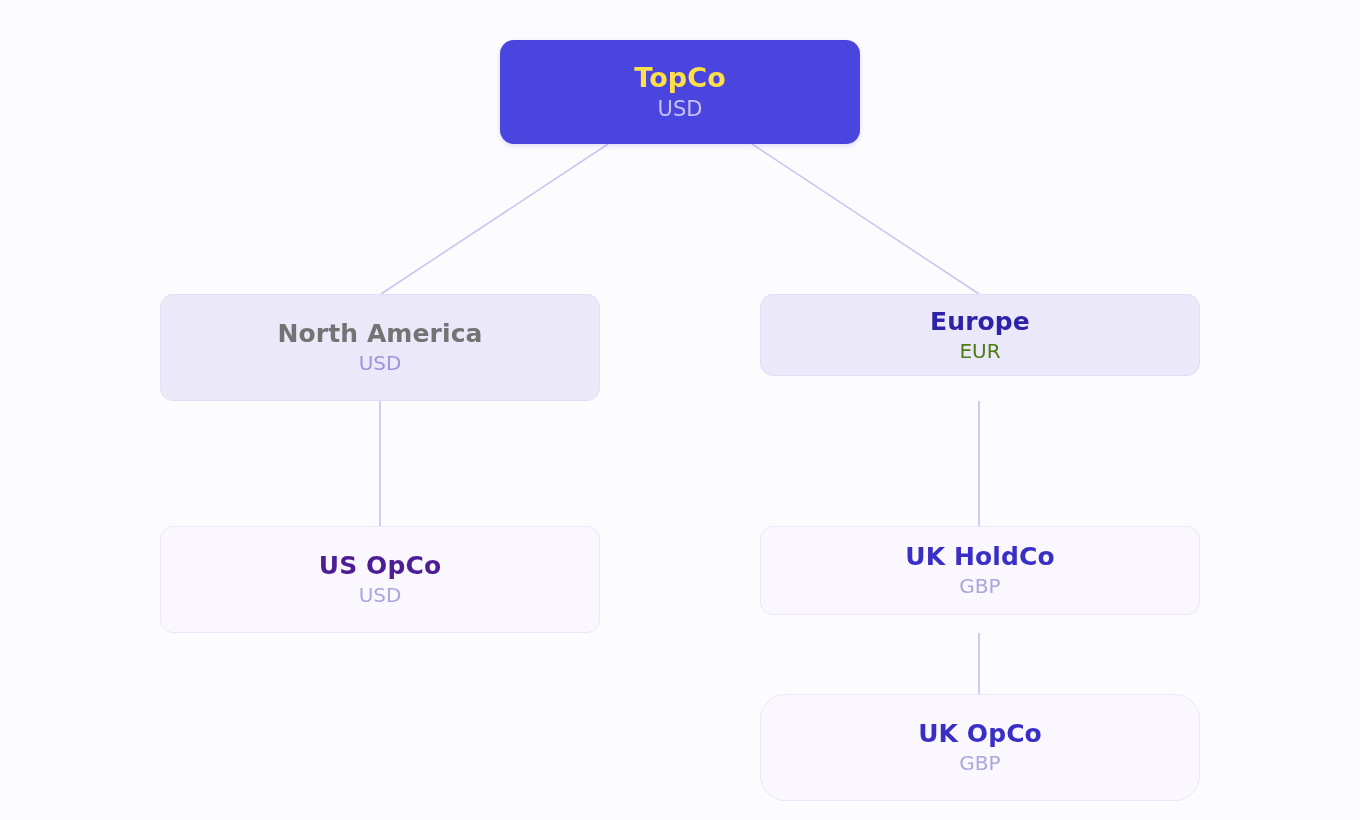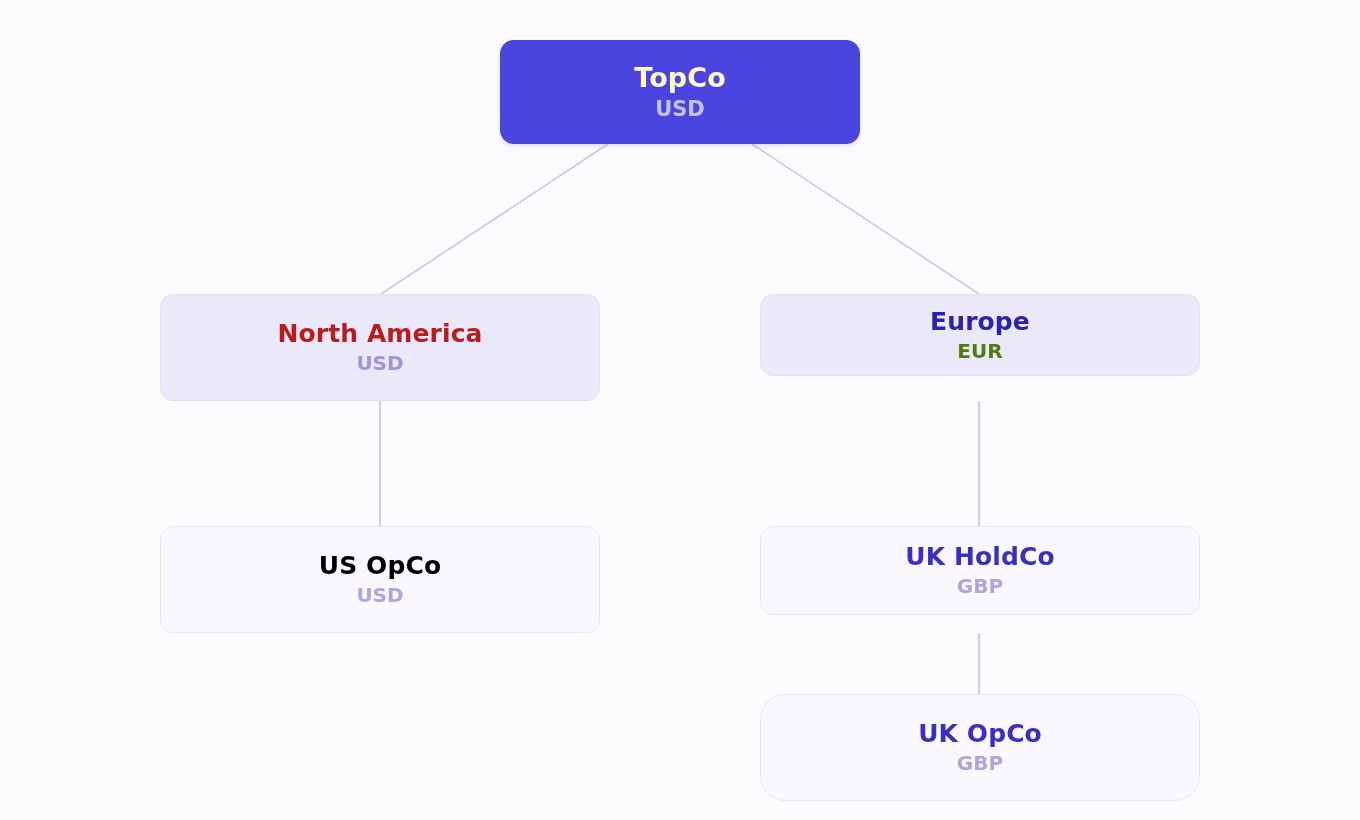--- a/index.html
+++ b/index.html
@@ -38,21 +38,20 @@
   .node-title {
     font-weight: bold;
     line-height: 1.12;
     letter-spacing: 0.1px;
     white-space: nowrap;
   }
   .node-subtitle {
     line-height: 1.15;
     white-space: nowrap;
     margin-top: 4px;
-    font-weight: bold;
   }
 
   
   .node.level-root {
     background: #4a45de;
     border: none;
     border-radius: 14px;
     box-shadow: 0 2px 5px rgba(74, 69, 222, 0.16);
   }
   .node.level-root .node-title {
@@ -99,36 +98,36 @@
 
   <svg id="connector-layer" width="1360" height="820" viewBox="0 0 1360 820">
       <line x1="608" y1="144" x2="381" y2="294" stroke="#c9c4f0" stroke-width="1.5" stroke-linecap="butt"></line>
       <line x1="752" y1="144" x2="979" y2="294" stroke="#c9c4f0" stroke-width="1.5" stroke-linecap="butt"></line>
       <line x1="380" y1="401" x2="380" y2="526" stroke="#c9c4f0" stroke-width="1.7" stroke-linecap="butt"></line>
       <line x1="979" y1="401" x2="979" y2="526" stroke="#c9c4f0" stroke-width="1.7" stroke-linecap="butt"></line>
       <line x1="979" y1="633" x2="979" y2="694" stroke="#c9c4f0" stroke-width="1.7" stroke-linecap="butt"></line>
     </svg>
 
   <div class="node level-root" style="left: 500px; top: 40px; width: 360px; height: 104px; background: rgb(74, 69, 222);">
-    <div class="node-title" style="color: #fef9c3;">TopCo</div>
+    <div class="node-title" style="color: #fde047;">TopCo</div>
     <div class="node-subtitle" style="color: rgb(198, 195, 243);">USD</div>
   </div>
 
   <div class="node level-1" style="left: 160px; top: 294px; width: 440px; height: 107px; background: rgb(235, 232, 250);">
-    <div class="node-title" style="color: #b91c1c;">North America</div>
+    <div class="node-title" style="color: #737373;">North America</div>
     <div class="node-subtitle" style="color: rgb(155, 150, 216);">USD</div>
   </div>
 
   <div class="node level-1" style="left: 760px; top: 294px; width: 440px; height: 82px; background: rgb(235, 232, 250);">
     <div class="node-title" style="color: rgb(46, 34, 168);">Europe</div>
     <div class="node-subtitle" style="color: #4d7c0f;">EUR</div>
   </div>
 
   <div class="node level-2" style="left: 160px; top: 526px; width: 440px; height: 107px; background: rgb(250, 248, 254);">
-    <div class="node-title" style="color: #000000;">US OpCo</div>
+    <div class="node-title" style="color: #4c1d95;">US OpCo</div>
     <div class="node-subtitle" style="color: rgb(171, 166, 220);">USD</div>
   </div>
 
   <div class="node level-2" style="left: 760px; top: 526px; width: 440px; height: 89px; background: rgb(250, 248, 254);">
     <div class="node-title" style="color: rgb(58, 47, 196);">UK HoldCo</div>
     <div class="node-subtitle" style="color: rgb(171, 166, 220);">GBP</div>
   </div>
 
   <div class="node level-2" style="left: 760px; top: 694px; width: 440px; height: 107px; background: rgb(250, 248, 254); border-radius: 25px;">
     <div class="node-title" style="color: rgb(58, 47, 196);">UK OpCo</div>

